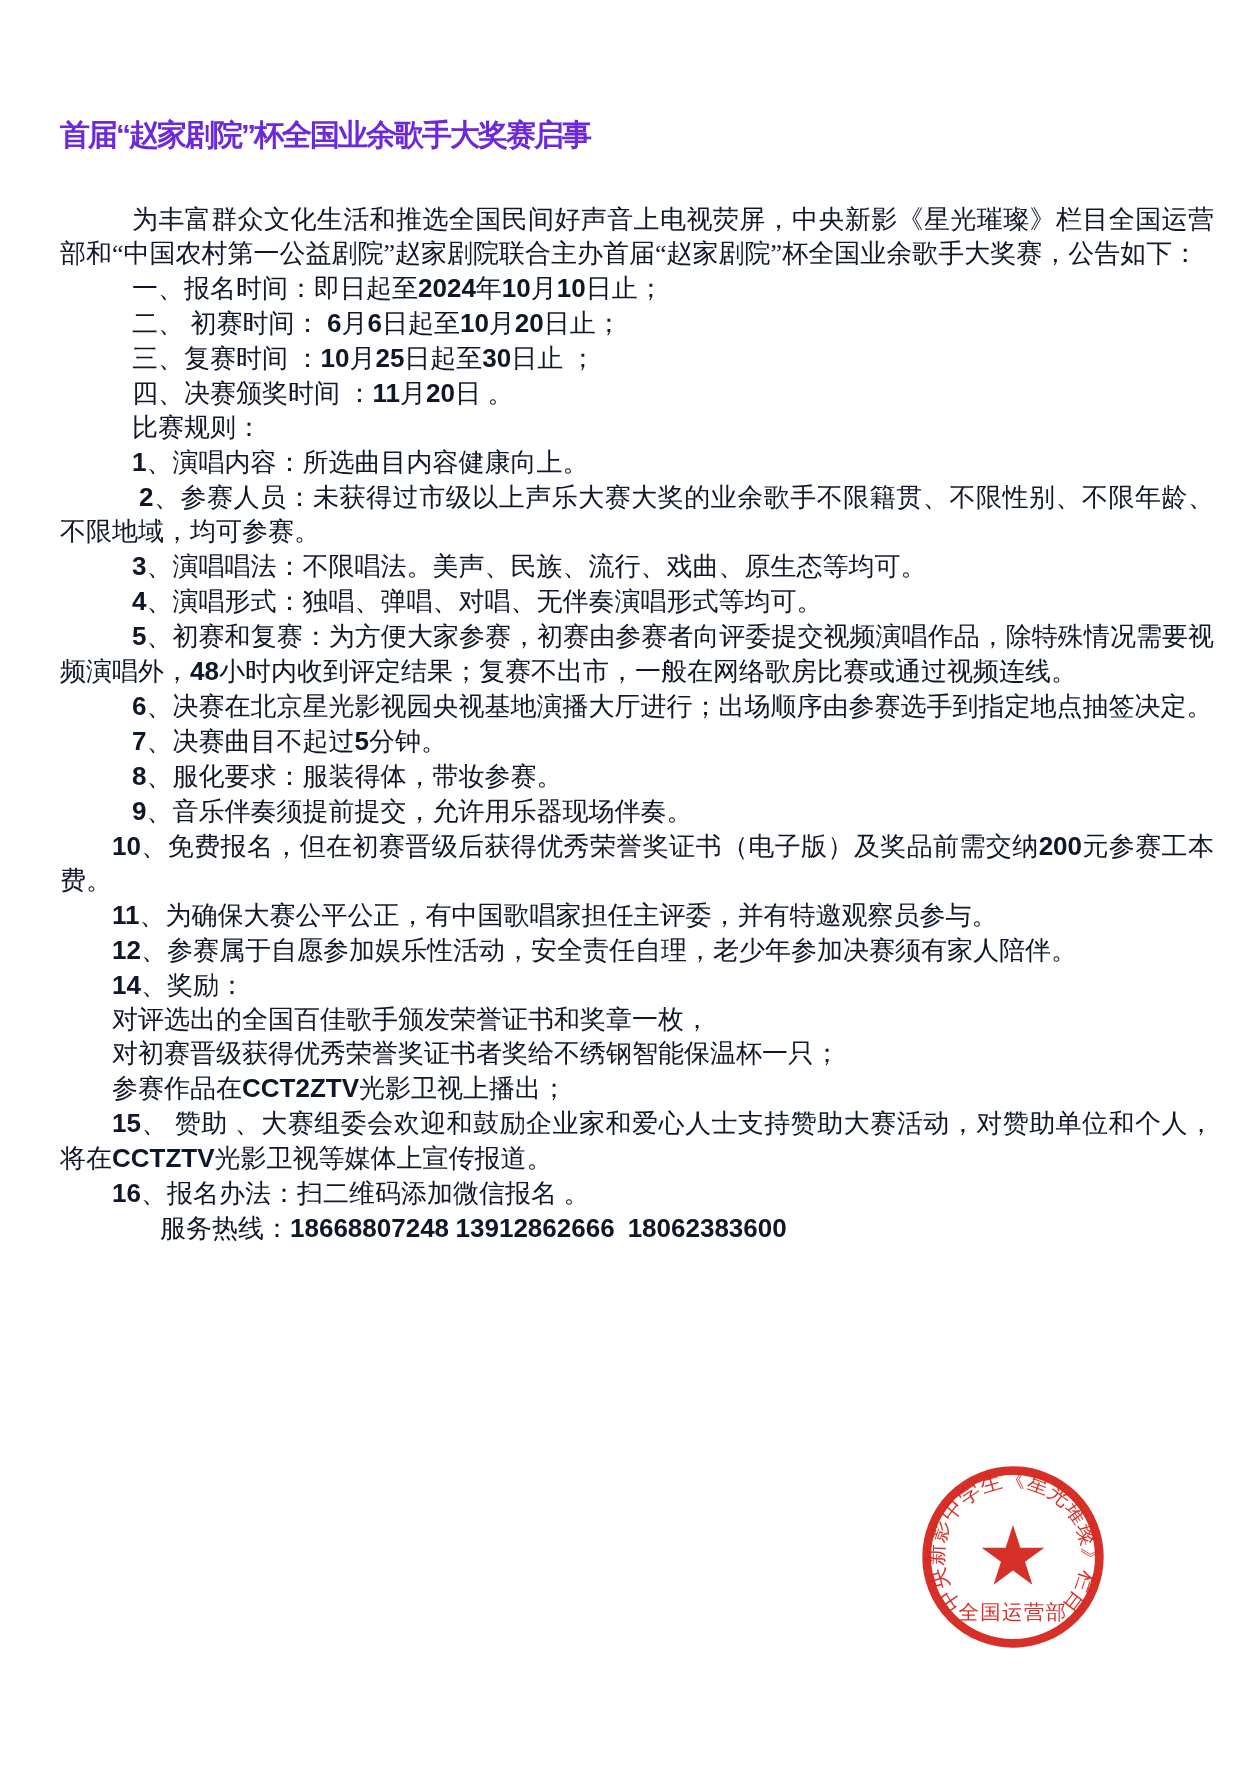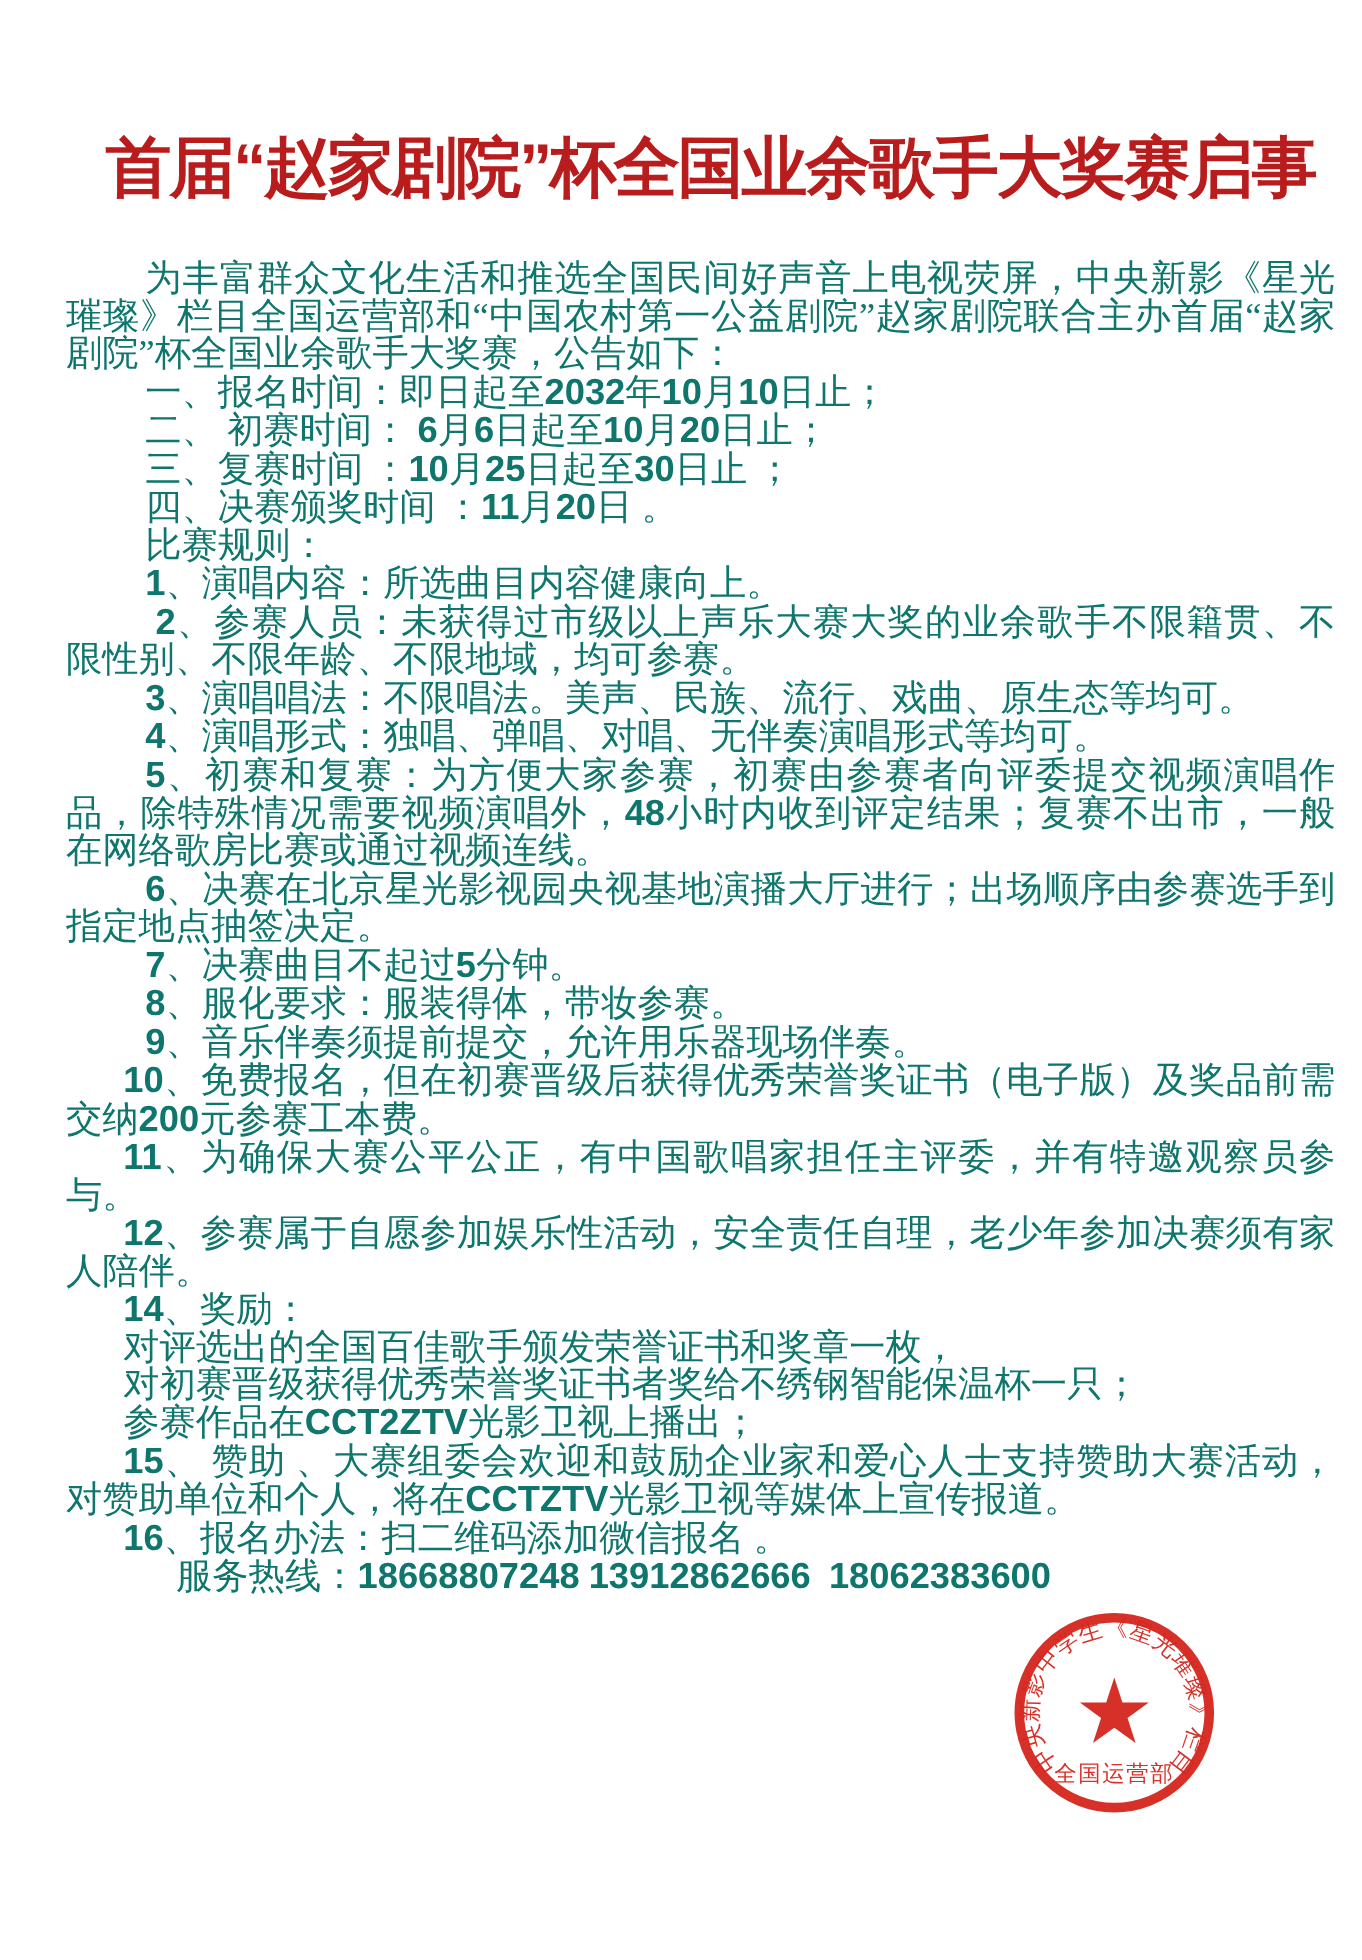--- a/index.html
+++ b/index.html
@@ -10,35 +10,35 @@
   body {
     position: relative;
     width: 1238px;
     height: 1782px;
     overflow: hidden;
     color: #1c1c1c;
     font-family: "Liberation Serif", serif;
   }
   .doc-title {
     margin: 118px 42px 0 60px;
-    text-align: right;
+    text-align: left;
     font-family: "Liberation Sans", sans-serif;
     font-weight: bold;
-    font-size: 60px;
+    font-size: 30px;
     line-height: 1.15;
     letter-spacing: -2px;
-    color: #b91c1c;
+    color: #6d28d9;
     white-space: nowrap;
   }
   .doc-body {
     margin: 50px 24px 0 60px;
-    font-size: 33px;
+    font-size: 26px;
     line-height: 34px;
     text-align: justify;
-    color: #0f766e;
+    color: #0f172a;
   }
   .doc-body p {
     margin: 0;
     white-space: pre-wrap;
   }
   .ind-a { text-indent: 72px; }   
   .ind-b { text-indent: 52px; }   
   .ind-c { text-indent: 100px; }  
   .latin {
     font-family: "Liberation Sans", sans-serif;
@@ -57,21 +57,21 @@
     font-family: "Liberation Sans", sans-serif;
   }
 </style>
 </head>
 <body>
 
 <h1 class="doc-title">首届“赵家剧院”杯全国业余歌手大奖赛启事</h1>
 
 <div class="doc-body">
   <p class="ind-a">为丰富群众文化生活和推选全国民间好声音上电视荧屏，中央新影《星光璀璨》栏目全国运营部和“中国农村第一公益剧院”赵家剧院联合主办首届“赵家剧院”杯全国业余歌手大奖赛，公告如下：</p>
-  <p class="ind-a">一、报名时间：即日起至<span class="latin">2032</span>年<span class="latin">10</span>月<span class="latin">10</span>日止；</p>
+  <p class="ind-a">一、报名时间：即日起至<span class="latin">2024</span>年<span class="latin">10</span>月<span class="latin">10</span>日止；</p>
   <p class="ind-a">二、 初赛时间： <span class="latin">6</span>月<span class="latin">6</span>日起至<span class="latin">10</span>月<span class="latin">20</span>日止；</p>
   <p class="ind-a">三、复赛时间 ：<span class="latin">10</span>月<span class="latin">25</span>日起至<span class="latin">30</span>日止 ；</p>
   <p class="ind-a">四、决赛颁奖时间 ：<span class="latin">11</span>月<span class="latin">20</span>日 。</p>
   <p class="ind-a">比赛规则：</p>
   <p class="ind-a"><span class="latin">1</span>、演唱内容：所选曲目内容健康向上。</p>
   <p class="ind-a"> <span class="latin">2</span>、参赛人员：未获得过市级以上声乐大赛大奖的业余歌手不限籍贯、不限性别、不限年龄、不限地域，均可参赛。</p>
   <p class="ind-a"><span class="latin">3</span>、演唱唱法：不限唱法。美声、民族、流行、戏曲、原生态等均可。</p>
   <p class="ind-a"><span class="latin">4</span>、演唱形式：独唱、弹唱、对唱、无伴奏演唱形式等均可。</p>
   <p class="ind-a"><span class="latin">5</span>、初赛和复赛：为方便大家参赛，初赛由参赛者向评委提交视频演唱作品，除特殊情况需要视频演唱外，<span class="latin">48</span>小时内收到评定结果；复赛不出市，一般在网络歌房比赛或通过视频连线。</p>
   <p class="ind-a"><span class="latin">6</span>、决赛在北京星光影视园央视基地演播大厅进行；出场顺序由参赛选手到指定地点抽签决定。</p>

